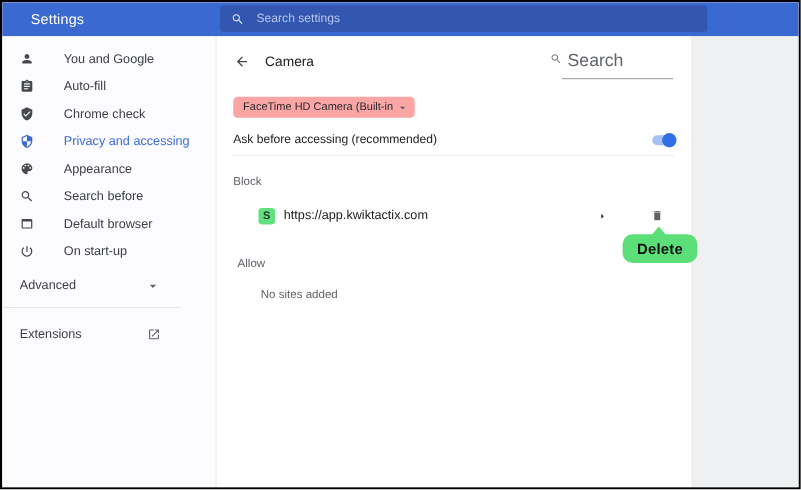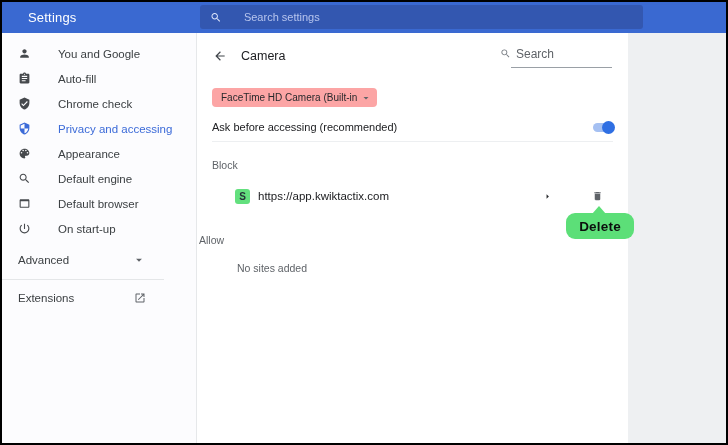--- a/index.html
+++ b/index.html
@@ -5,61 +5,61 @@
   html,body{margin:0;padding:0;background:#fff;}
   .screen{
     position:relative;width:728px;height:445px;box-sizing:border-box;
     border:2px solid #000;background:#fff;overflow:hidden;
     font-family:"Liberation Sans",sans-serif;
     -webkit-font-smoothing:antialiased;
   }
   
   .topbar{position:absolute;left:0;top:0;width:100%;height:31px;background:#3a69d1;}
   .topbar-title{position:absolute;left:26px;top:8px;color:#ffffff;font-size:13px;font-weight:500;letter-spacing:.2px;}
-  .topbar-search{position:absolute;left:198px;top:3px;width:443px;height:24px;background:#3357b0;border-radius:3px;display:flex;align-items:center;padding:0 10px;box-sizing:border-box;gap:11px;}
+  .topbar-search{position:absolute;left:198px;top:3px;width:443px;height:24px;background:#3357b0;border-radius:3px;display:flex;align-items:center;padding:0 10px;box-sizing:border-box;}
   .topbar-search input{background:transparent;border:none;outline:none;color:#e8edfb;font-size:11px;margin-left:9px;width:100%;font-family:"Liberation Sans",sans-serif;}
   .topbar-search input::placeholder{color:#b7c5ee;}
   
   .sidebar{position:absolute;left:0;top:31px;bottom:0;width:194px;background:#fcfcfe;border-right:1px solid #e6e8ea;}
   .side-list{padding-top:8px;}
   .side-item{height:25px;display:flex;align-items:center;padding-left:14px;cursor:pointer;gap:12px;}
   .side-item .ico{width:16px;height:16px;display:flex;align-items:center;justify-content:center;margin-right:14px;color:#46494d;}
   .side-item .lbl{font-size:11.5px;color:#3c4043;font-weight:500;}
   .side-item.selected .lbl{color:#3c6bd8;}
   .side-item.selected .ico{color:#3c6bd8;}
   .side-advanced{margin-top:6px;height:25px;display:flex;align-items:center;justify-content:space-between;padding:0 50px 0 16px;cursor:pointer;}
   .side-advanced .lbl{font-size:11.5px;color:#3c4043;font-weight:500;}
   .side-divider{margin-top:7px;width:162px;height:1px;background:#e4e6e8;}
-  .side-extensions{margin-top:5px;height:25px;display:flex;align-items:center;justify-content:space-between;padding:0 50px 0 16px;cursor:pointer;gap:24px;}
+  .side-extensions{margin-top:5px;height:25px;display:flex;align-items:flex-end;justify-content:space-between;padding:0 50px 0 16px;cursor:pointer;gap:24px;}
   .side-extensions .lbl,.side-about .lbl{font-size:11.5px;color:#3c4043;font-weight:500;}
   .side-about{height:25px;display:flex;align-items:center;padding-left:16px;cursor:pointer;}
   
   .content{position:absolute;left:195px;top:31px;width:431px;bottom:0;background:#fff;}
   .gutter{position:absolute;left:626px;top:31px;right:0;bottom:0;background:#eef0f2;}
   .back-btn{position:absolute;left:14px;top:14px;width:18px;height:18px;display:flex;align-items:center;justify-content:center;cursor:pointer;}
   .content-title{position:absolute;left:44px;top:16px;font-size:12.5px;color:#202124;font-weight:500;}
   .content-search{position:absolute;left:303px;top:14px;display:flex;align-items:flex-start;}
   .content-search .mag{margin-top:1px;}
-  .content-search input{width:96px;border:none;border-bottom:1px solid #9aa0a6;outline:none;font-size:12px;color:#3c4043;padding:0 0 6px 5px;background:transparent;font-family:"Liberation Sans",sans-serif;}
+  .content-search input{width:96px;border:none;border-bottom:1px solid #9aa0a6;outline:none;font-size:16px;color:#3c4043;padding:0 0 6px 5px;background:transparent;font-family:"Liberation Sans",sans-serif;}
   .content-search input::placeholder{color:#5f6368;}
   .camera-dropdown{position:absolute;left:15px;top:55px;height:19px;background:#fca5a5;border-radius:4px;display:inline-flex;align-items:center;padding:0 5px 0 9px;font-size:10px;color:#27292c;cursor:pointer;border:none;font-family:"Liberation Sans",sans-serif;}
   .camera-dropdown .caret{margin-left:3px;display:flex;}
   .ask-row{position:absolute;left:15px;right:14px;top:86px;height:16px;display:flex;align-items:center;justify-content:space-between;}
   .ask-label{font-size:11px;color:#202124;}
   .toggle{position:relative;width:21px;height:13px;cursor:pointer;}
   .toggle-track{position:absolute;left:0;top:2px;width:20px;height:9px;border-radius:5px;background:#a5c0f2;}
   .toggle-knob{position:absolute;right:-1px;top:0;width:13px;height:13px;border-radius:50%;background:#2f6fe3;}
   .section-divider{position:absolute;left:15px;right:15px;top:108px;height:1px;background:#edeff1;}
   .block-heading{position:absolute;left:15px;top:126px;font-size:10.5px;color:#5f6368;}
   .site-row{position:absolute;left:0;right:0;top:153px;height:22px;cursor:pointer;}
   .favicon{position:absolute;left:38px;top:3px;width:15px;height:15px;border-radius:3px;background:#63e07e;color:#263238;font-size:10px;font-weight:700;display:flex;align-items:center;justify-content:center;}
   .site-url{position:absolute;left:61px;top:4px;font-size:11.5px;color:#202124;}
   .chevron-right{position:absolute;left:345px;top:5px;display:flex;}
   .trash-btn{position:absolute;left:392px;top:2px;width:16px;height:16px;display:flex;align-items:center;justify-content:center;cursor:pointer;background:none;border:none;padding:0;}
-  .allow-heading{position:absolute;left:2px;top:201px;font-size:10.5px;color:#5f6368;}
+  .allow-heading{position:absolute;left:19px;top:201px;font-size:10.5px;color:#5f6368;}
   .no-sites{position:absolute;left:40px;top:229px;font-size:10.5px;color:#5f6368;}
   
   .delete-callout{position:absolute;left:564px;top:211px;width:68px;height:26px;background:#5cdf78;border-radius:9px;display:flex;align-items:center;justify-content:center;z-index:5;}
   .delete-callout::before{content:"";position:absolute;top:-7px;left:26px;width:0;height:0;border-left:7px solid transparent;border-right:7px solid transparent;border-bottom:8px solid #5cdf78;}
   .delete-callout .txt{font-size:13.5px;font-weight:700;color:#0c0f0d;letter-spacing:.2px;}
   svg{display:block;}
 </style>
 </head>
 <body>
 
@@ -116,21 +116,21 @@
             </svg>
           </span>
         <span class="lbl">Appearance</span>
       </div>
       <div class="side-item">
         <span class="ico">
             <svg width="13" height="13" viewBox="0 0 24 24" fill="currentColor">
               <path d="M15.5 14h-.79l-.28-.27C15.41 12.59 16 11.11 16 9.5 16 5.91 13.09 3 9.5 3S3 5.91 3 9.5 5.91 16 9.5 16c1.61 0 3.09-.59 4.23-1.57l.27.28v.79l5 4.99L20.49 19l-4.99-5zm-6 0C7.01 14 5 11.99 5 9.5S7.01 5 9.5 5 14 7.01 14 9.5 11.99 14 9.5 14z"></path>
             </svg>
           </span>
-        <span class="lbl">Default engine</span>
+        <span class="lbl">Search before</span>
       </div>
       <div class="side-item">
         <span class="ico">
             <svg width="13" height="13" viewBox="0 0 24 24" fill="currentColor">
               <path d="M19 4H5c-1.11 0-2 .9-2 2v12c0 1.1.89 2 2 2h14c1.1 0 2-.9 2-2V6c0-1.1-.9-2-2-2zm0 14H5V8h14v10z"></path>
             </svg>
           </span>
         <span class="lbl">Default browser</span>
       </div>
       <div class="side-item">

